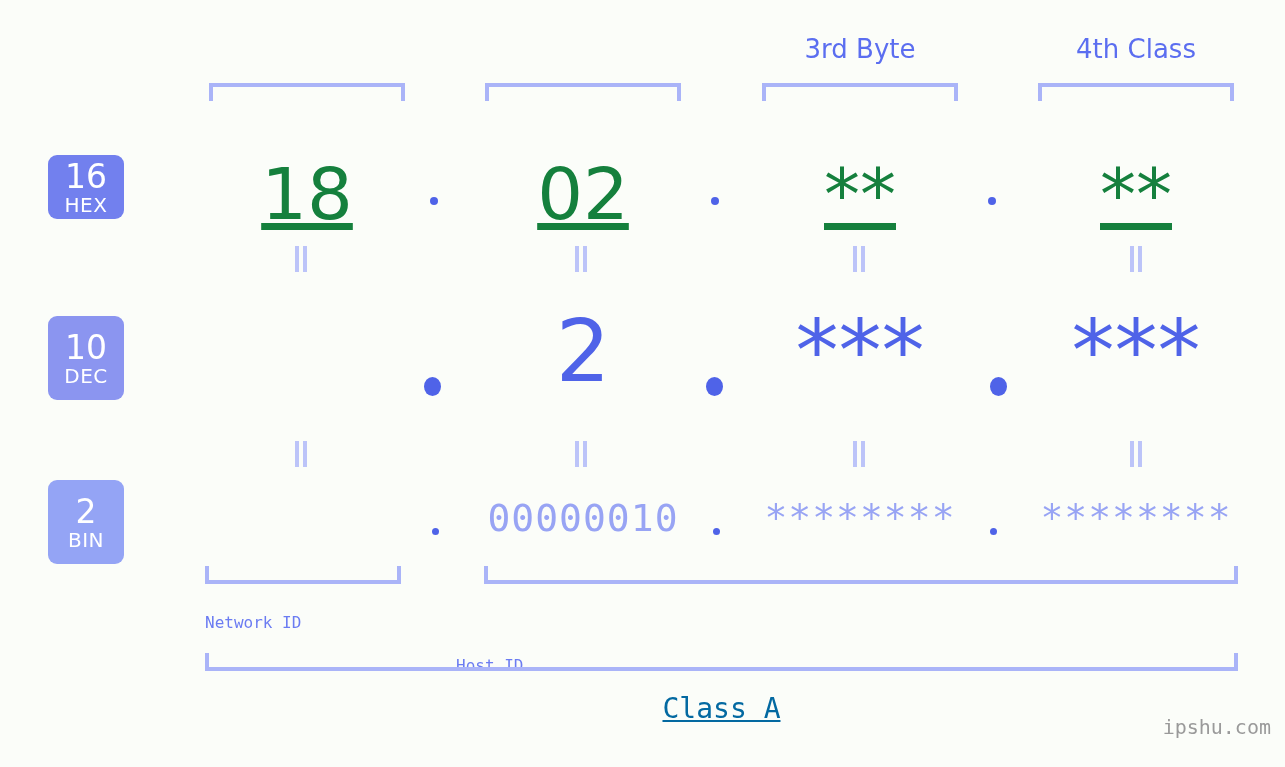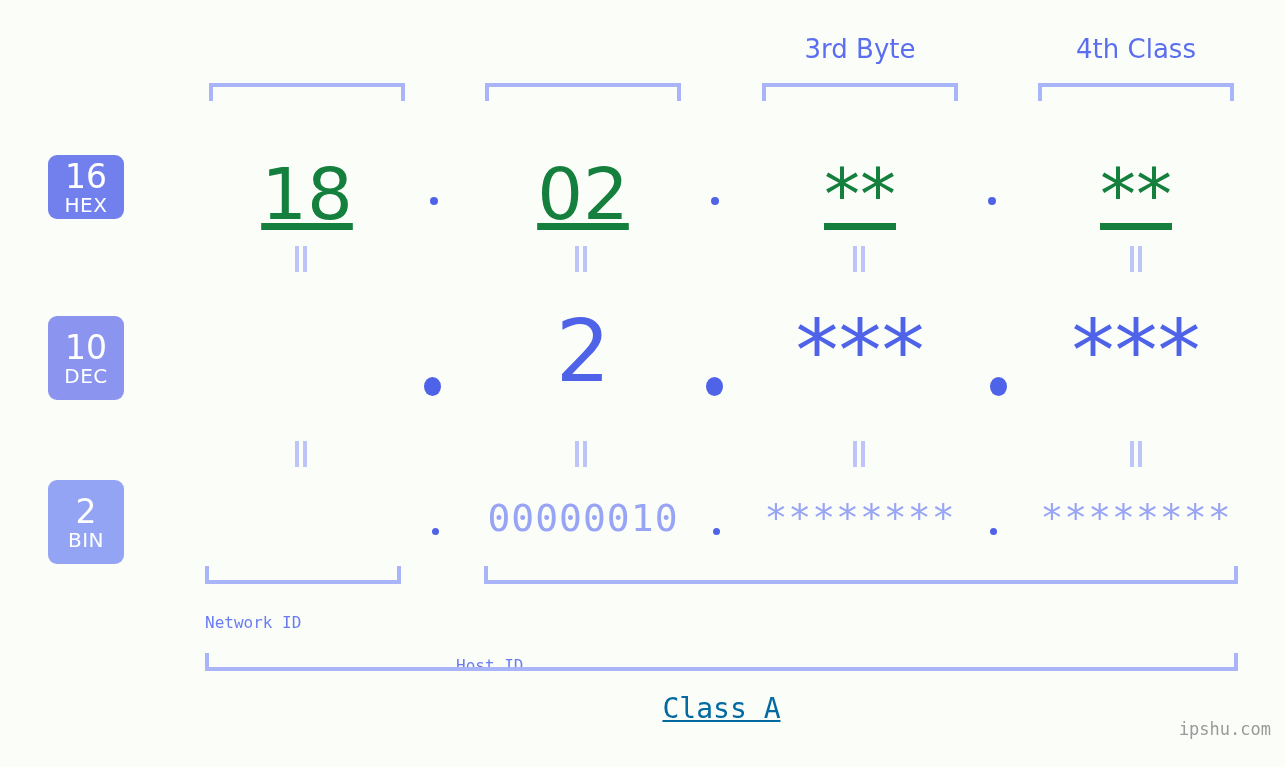--- a/index.html
+++ b/index.html
@@ -124,21 +124,21 @@
     color: #0369a1;
     font-family: "DejaVu Sans Mono", monospace;
     white-space: nowrap;
     text-align: center;
     text-decoration: underline;
   }
   #watermark {
     position: absolute;
     right: 14px;
     bottom: 28px;
-    font-size: 17px;
+    font-size: 20px;
     color: #9a9a9a;
     font-family: "DejaVu Sans Mono", monospace;
   }
 </style>
 </head>
 <body>
 
 <div id="stage">
 
   <div class="byte-label" style="left:762px; width:196px;">3rd Byte</div>

